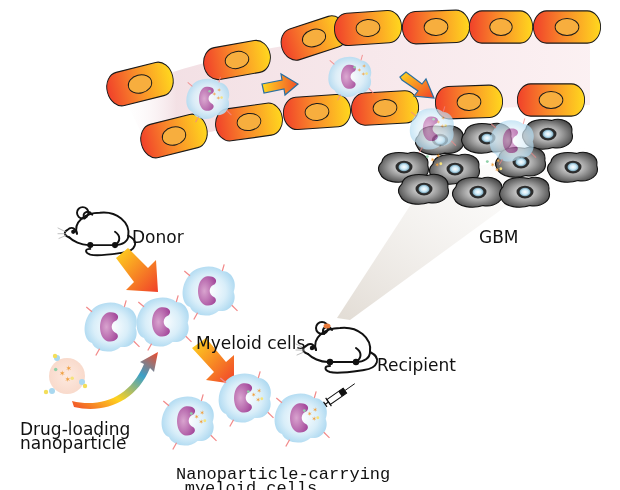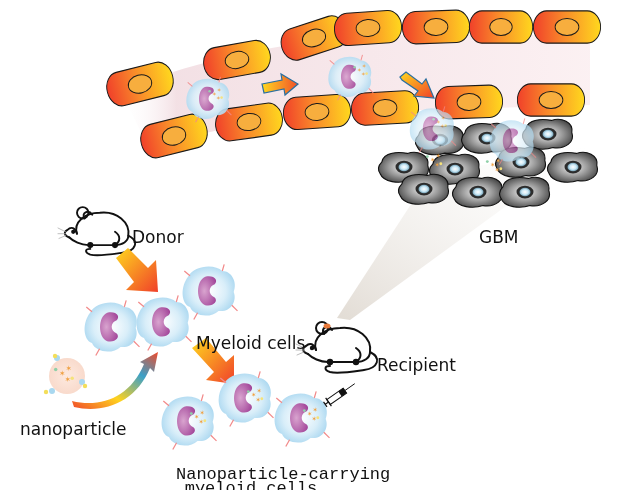--- a/index.html
+++ b/index.html
@@ -218,18 +218,19 @@
 
   <use href="#mouse" transform="translate(336,344) scale(1.0)"></use>
   <ellipse cx="327" cy="326" rx="3.5" ry="2.5" fill="#e8793a"></ellipse>
 </svg>
 
 <div class="label" style="left:479px;top:216px;">GBM</div>
 <div class="label" style="left:132px;top:216px;">Donor</div>
 <div class="label" style="left:196px;top:322px;">Myeloid cells</div>
 <div class="label" style="left:377px;top:344px;">Recipient</div>
 <div class="label center" style="left:20px;top:408px;width:100px;">
+  <div>Drug-loading</div>
   <div>nanoparticle</div>
 </div>
 <div class="label center" style="left:176px;top:454px;width:150px;font-family:Liberation Mono, monospace;">
   <div>Nanoparticle-carrying</div>
   <div>myeloid cells</div>
 </div>
 
 </body></html>

